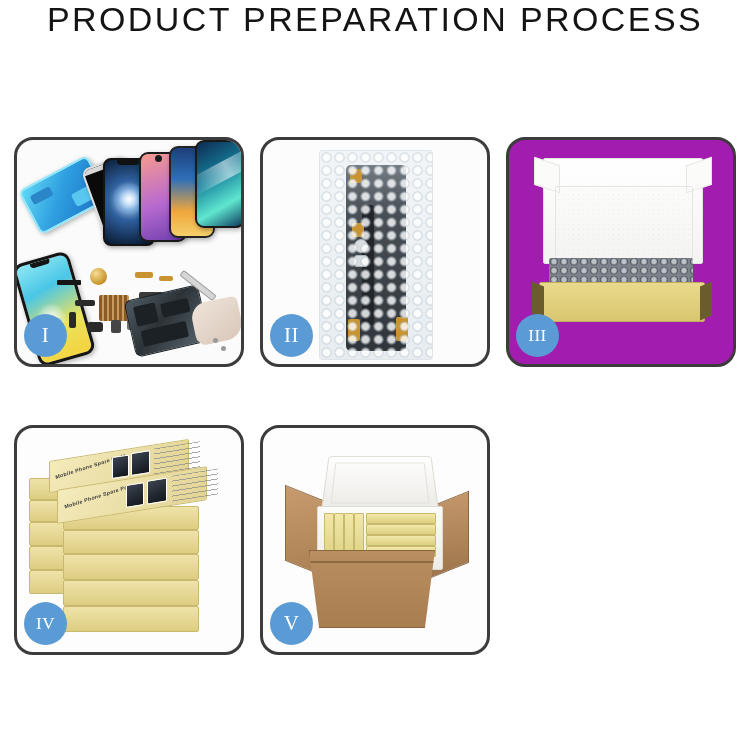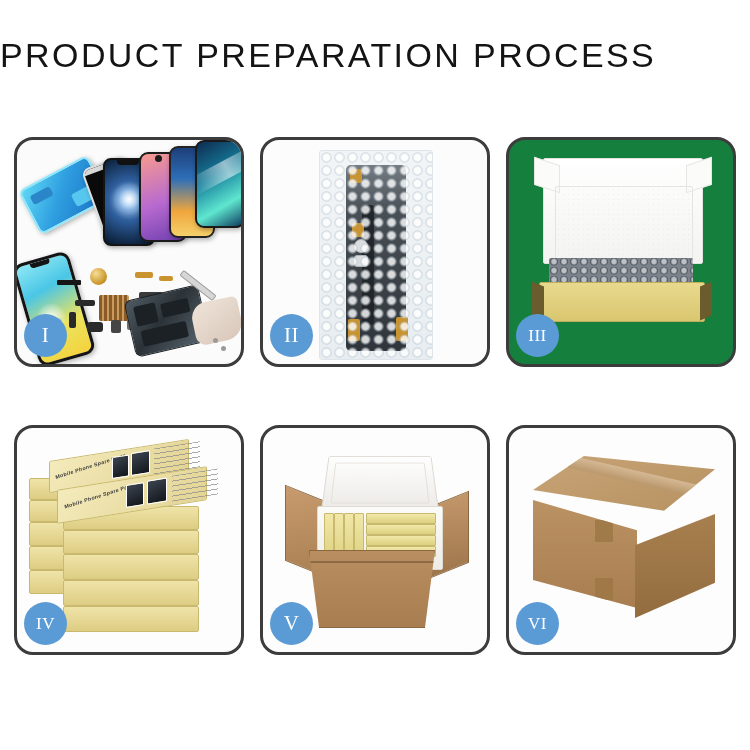--- a/index.html
+++ b/index.html
@@ -4,21 +4,21 @@
 <style>
   html,body{margin:0;padding:0;}
   body{
     width:750px;height:750px;background:#ffffff;
     font-family:"Liberation Sans","DejaVu Sans",sans-serif;
     overflow:hidden;
   }
   .page{position:relative;width:750px;height:750px;background:#fff;}
 
   
-  .header{padding-top:36px;text-align:left;}
+  .header{text-align:center;}
   .title{
     font-size:34px;font-weight:500;color:#141414;
     letter-spacing:2.4px;line-height:1.12;white-space:nowrap;
   }
   .subtitle{
     margin-top:9px;font-size:14.5px;color:#2b2b2b;font-weight:400;
     letter-spacing:.2px;white-space:nowrap;
   }
 
   
@@ -120,21 +120,21 @@
     background-image:radial-gradient(circle at 50% 50%,rgba(255,255,255,.95) 32%,rgba(175,190,200,.5) 52%,transparent 62%);
     background-size:13px 13px;}
   .strip{position:absolute;left:26px;top:14px;width:60px;height:186px;
     background:linear-gradient(180deg,#6b7279 0%,#3b4248 25%,#20262b 100%);
     border-radius:5px;opacity:.92;}
   .strip::after{content:"";position:absolute;left:16px;top:40px;width:12px;height:120px;background:#12161a;border-radius:3px;}
   .connector{position:absolute;width:12px;height:14px;background:#c9942f;border-radius:2px;}
   .silver{position:absolute;border-radius:50%;background:#d9dde0;border:1px solid #aeb4b8;}
 
   
-  .p3{background:#15803d;}
+  .p3{background:#a21caf;}
   .obox{position:absolute;left:22px;top:18px;width:182px;height:170px;}
   .lidback{position:absolute;left:12px;top:0;width:158px;height:104px;
     background:linear-gradient(180deg,#ffffff 0%,#f3f3f1 100%);border:1px solid #e2e2de;border-radius:2px;}
   .lidback::before{content:"";position:absolute;left:-10px;top:2px;width:24px;height:26px;
     background:#fbfbf9;border:1px solid #e6e6e2;transform:skewY(18deg);}
   .lidback::after{content:"";position:absolute;right:-10px;top:2px;width:24px;height:26px;
     background:#fbfbf9;border:1px solid #e6e6e2;transform:skewY(-18deg);}
   .foam{position:absolute;left:24px;top:28px;width:136px;height:78px;
     background:linear-gradient(180deg,#fdfdfd,#efefed);border:1px solid #e4e4e0;border-radius:2px;
     background-image:radial-gradient(circle,rgba(0,0,0,.045) 22%,transparent 26%);background-size:5px 5px;}
@@ -340,30 +340,15 @@
             <div class="ybox" style="left:48px;top:17px;width:68px;height:9px;"></div>
             <div class="ybox" style="left:48px;top:28px;width:68px;height:9px;"></div>
             <div class="ybox" style="left:48px;top:39px;width:68px;height:9px;"></div>
           </div>
           <div class="cbody"></div>
         </div>
       </div>
       <div class="badge">V</div>
     </div>
 
-    <div class="panel p6">
-      <div class="scene">
-        <div class="sealed">
-          <div class="sTop">
-            <div class="tape"></div>
-          </div>
-          <div class="sFront">
-            <div class="tab" style="left:62px;top:20px;"></div>
-            <div class="tab" style="left:62px;top:78px;"></div>
-          </div>
-          <div class="sSide"></div>
-        </div>
-      </div>
-      <div class="badge small">VI</div>
-    </div>
 
   </div>
 </div>
 
 </body></html>

